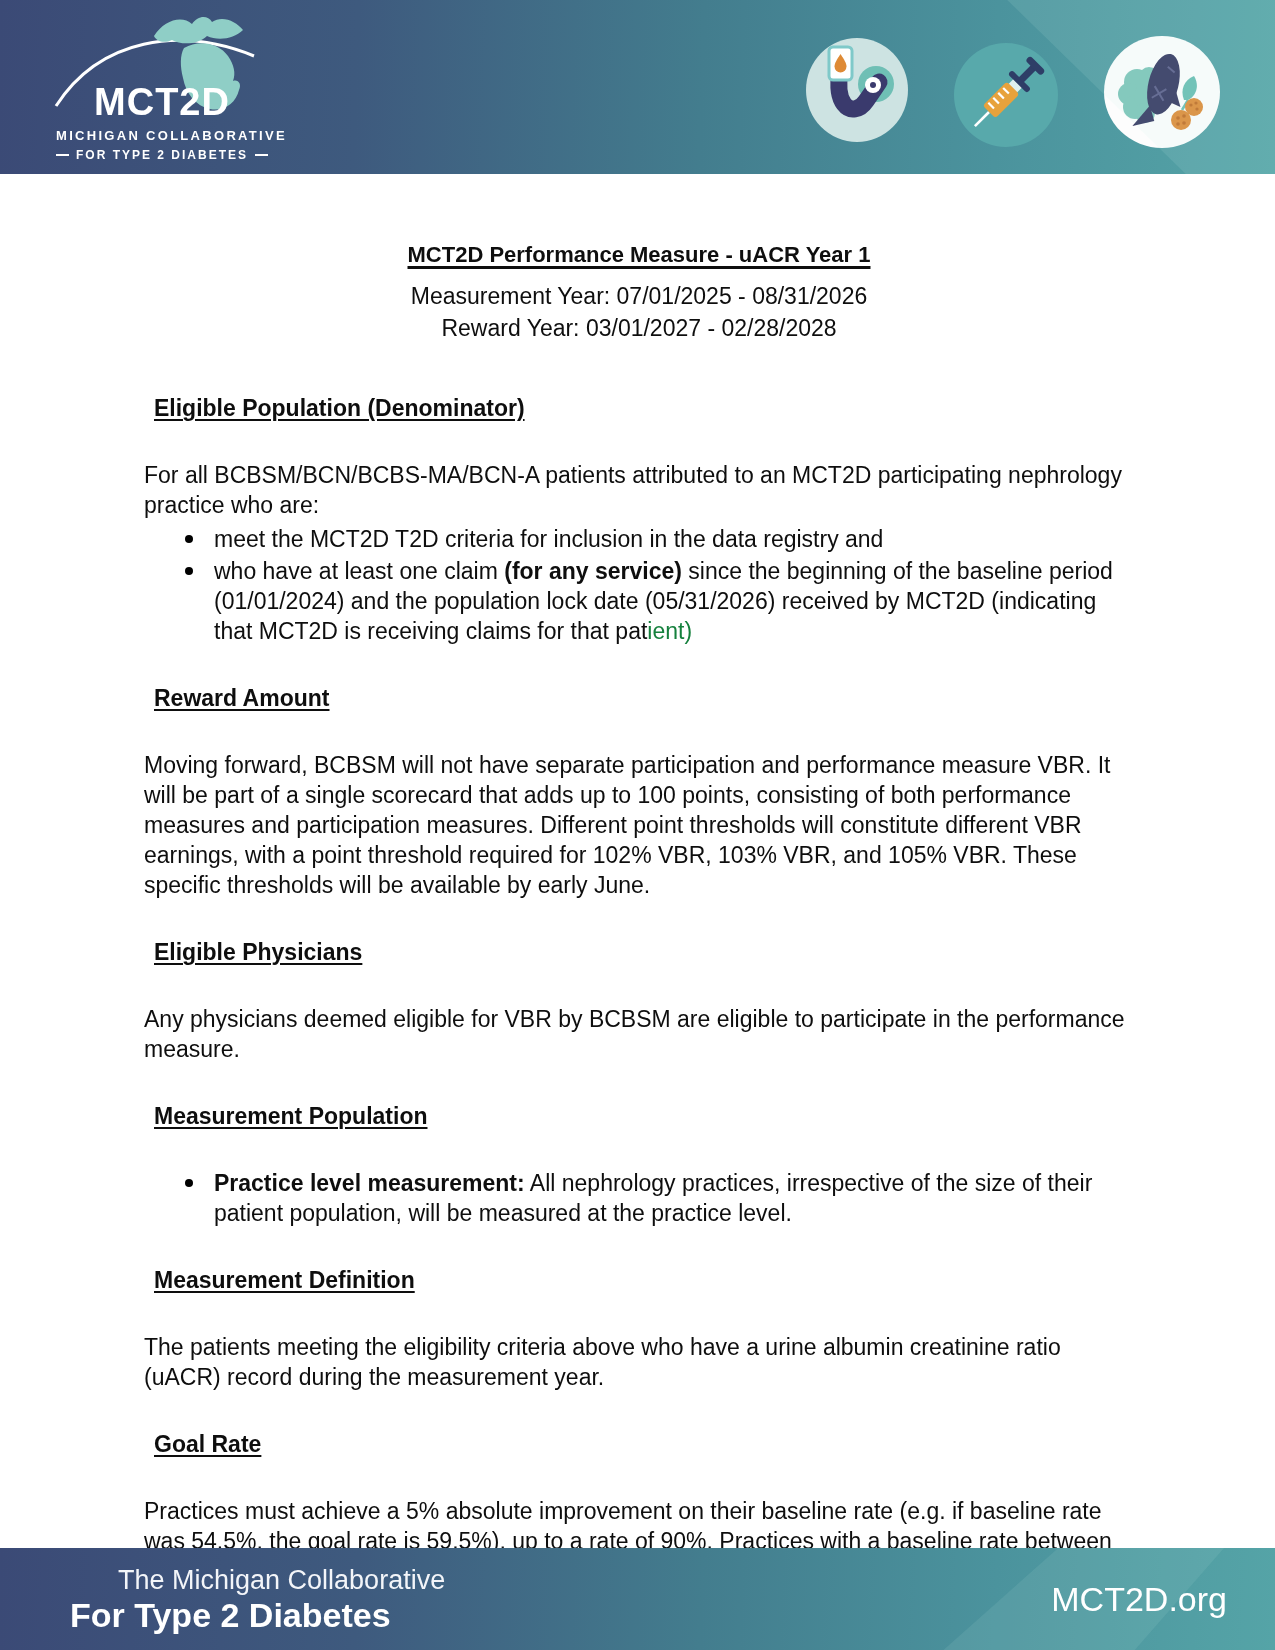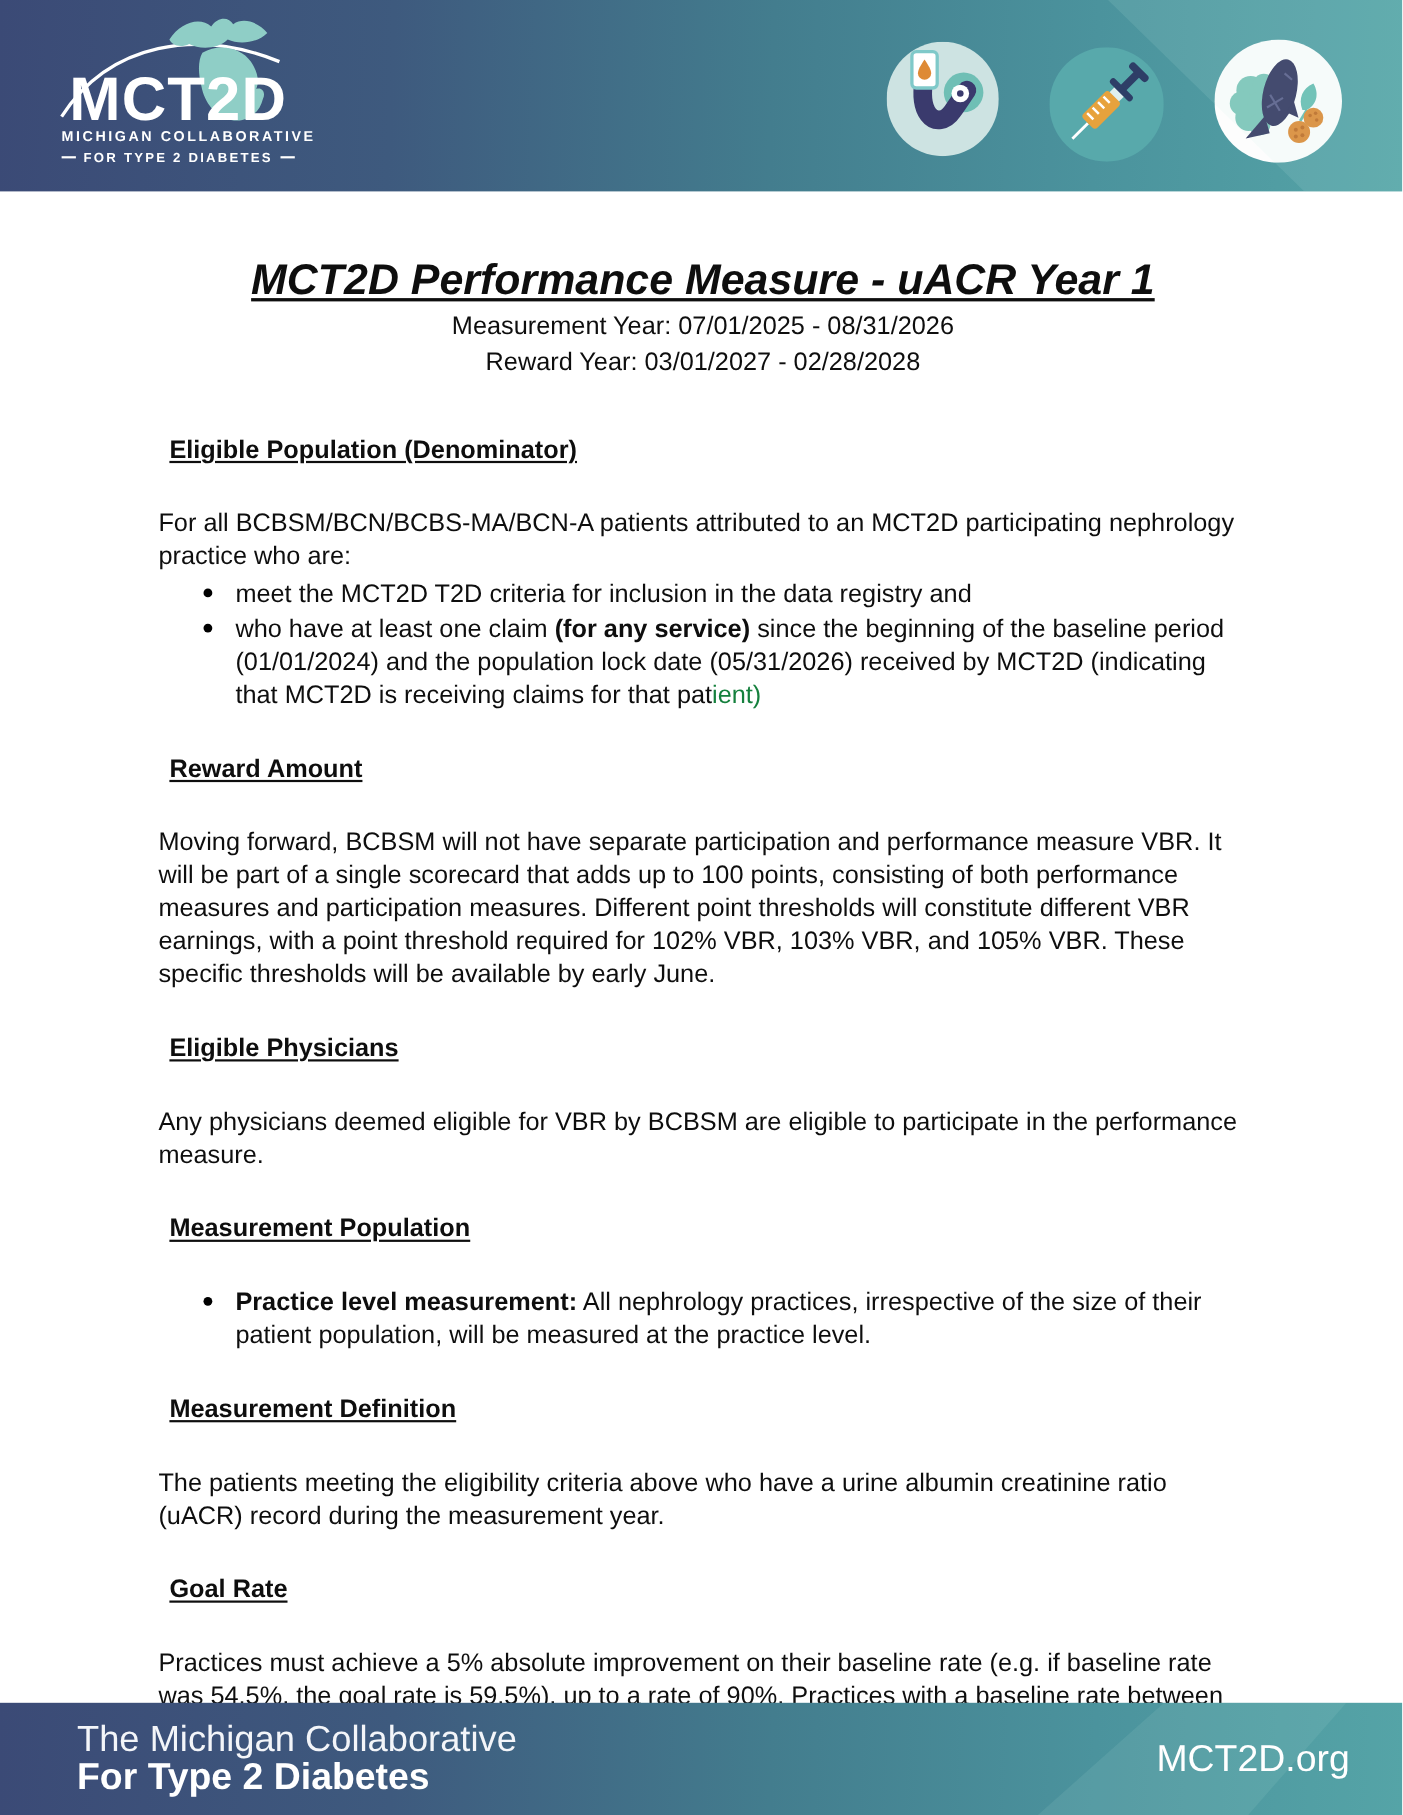--- a/index.html
+++ b/index.html
@@ -16,36 +16,36 @@
     background:linear-gradient(92deg,#3b4a76 0%, #3e5a7e 28%, #437d8e 55%, #4b939d 78%, #55a4a7 100%);
   }
   .banner.header { top:0; height:174px; }
   .banner.header::after {
     content:""; position:absolute; inset:0; pointer-events:none;
     background:rgba(200,235,228,0.12);
     clip-path:polygon(79% 0, 100% 0, 100% 100%, 93% 100%);
   }
   .logo { position:absolute; left:56px; top:24px; width:212px; text-align:center; }
   .logo-art { position:absolute; left:-8px; top:-16px; width:224px; height:134px; }
-  .logo-word { position:relative; z-index:2; margin-top:40px; font-size:56px; font-weight:bold;
+  .logo-word { position:relative; z-index:2; margin-top:52px; font-size:38px; font-weight:bold;
                color:#ffffff; letter-spacing:1px; line-height:52px; }
   .logo-sub { position:relative; z-index:2; margin-top:0; font-size:13px; font-weight:bold;
               color:#ffffff; letter-spacing:2.3px; white-space:nowrap; }
   .logo-tag { position:relative; z-index:2; display:flex; align-items:center; justify-content:center;
               gap:7px; margin-top:5px; font-size:12px; font-weight:bold; color:#ffffff; letter-spacing:2px; white-space:nowrap; }
   .logo-dash { width:20px; height:2px; background:#ffffff; }
 
   .hicons { position:absolute; top:38px; right:55px; display:flex; align-items:flex-start; gap:46px; }
   .hicon { display:block; }
 
   
   .content { position:absolute; top:174px; left:144px; width:990px; }
   .title-block { padding:64px 0 12px; text-align:center; }
-  h1.doc-title { margin:0 0 8px; font-size:39px; line-height:34px; font-weight:bold;
-                 text-decoration:underline; text-decoration-thickness:2.5px; text-underline-offset:4px;font-style:italic; }
+  h1.doc-title { margin:0 0 8px; font-size:22px; line-height:34px; font-weight:bold;
+                 text-decoration:underline; text-decoration-thickness:2.5px; text-underline-offset:4px; }
   .subline { font-size:23px; line-height:32px; }
 
   h2.section-heading { margin:10px; padding:27px 0; font-size:23px; line-height:30px; font-weight:bold;
                        text-decoration:underline; text-decoration-thickness:2px; text-underline-offset:3px; }
   p.body-text { margin:0; font-size:23px; line-height:30px; }
 
   ul.bullets { list-style:none; margin:4px 0 0; padding:0 0 0 70px; }
   ul.bullets li { position:relative; font-size:23px; line-height:30px; }
   ul.bullets li + li { margin-top:2px; }
   ul.bullets li::before { content:""; position:absolute; left:-29px; top:11px;
@@ -55,21 +55,21 @@
 
   
   .banner.footer { bottom:0; height:102px; }
   .banner.footer::after {
     content:""; position:absolute; inset:0; pointer-events:none;
     background:rgba(200,235,228,0.10);
     clip-path:polygon(83% 0, 96% 0, 89% 100%, 74% 100%);
   }
   .footer-inner { position:relative; z-index:1; height:100%; display:flex;
                   align-items:center; justify-content:space-between; padding:0 48px 0 70px; color:#fff; }
-  .f1 { font-size:33px; line-height:31px; color:#f3f5f9; }
+  .f1 { font-size:27px; line-height:31px; color:#f3f5f9;margin-left:48px; }
   .f2 { font-size:34px; line-height:38px; font-weight:bold; }
   .site { font-size:34px; font-weight:normal;margin-left:36px; }
 </style>
 </head>
 <body>
 
 <div class="page">
 
   <div class="banner header">
 

